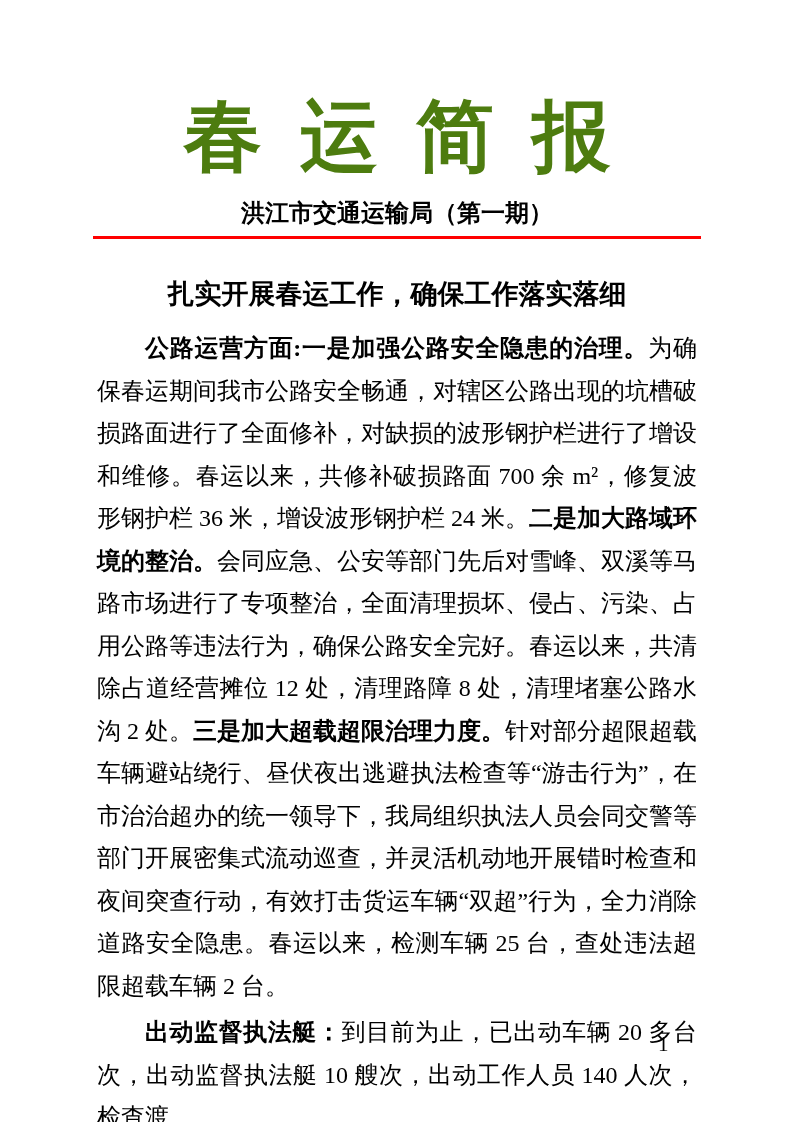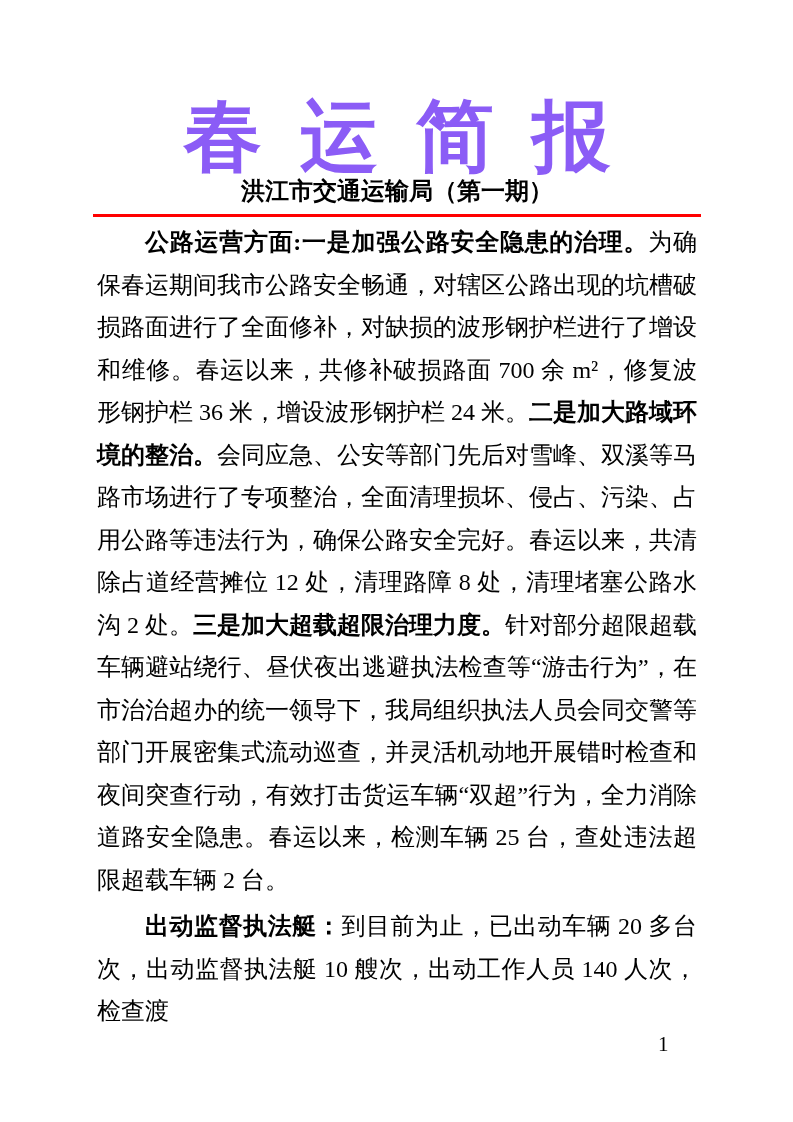--- a/index.html
+++ b/index.html
@@ -27,20 +27,21 @@
     font-weight: 700;
     letter-spacing: 0.12em;
     padding-left: 0.12em;
     white-space: nowrap;
   }
   .masthead-meta {
     display: flex;
     justify-content: center;
     align-items: center;
     gap: 23px;
+    margin-top: 22px;
     font-size: 24px;
     line-height: 30px;
     white-space: nowrap;
   }
   .issuer {
     font-weight: 700;
   }
   .issue-date {
     font-weight: 400;
   }
@@ -72,29 +73,30 @@
     top: 1032px;
     font-size: 21px;
     line-height: 24px;
   }
 </style>
 </head>
 <body>
 
 <div class="page">
 
-  <h1 class="masthead-title" style="color: #8b5cf6;">春 运 简 报</h1>
+  <h1 class="masthead-title" style="color: #4d7c0f;">春 运 简 报</h1>
 
   <div class="masthead-meta">
     <span class="issuer">洪江市交通运输局（第一期）</span>
   </div>
 
   <div class="red-rule" style="background: rgb(255, 0, 0);"></div>
 
   <div class="article">
+    <h2 class="headline">扎实开展春运工作，确保工作落实落细</h2>
     <div id="body-paragraphs">
         <p class="para"><span class="seg bold">公路运营方面:一是加强公路安全隐患的治理。</span><span class="seg">为确保春运期间我市公路安全畅通，对辖区公路出现的坑槽破损路面进行了全面修补，对缺损的波形钢护栏进行了增设和维修。春运以来，共修补破损路面 700 余 m²，修复波形钢护栏 36 米，增设波形钢护栏 24 米。</span><span class="seg bold">二是加大路域环境的整治。</span><span class="seg">会同应急、公安等部门先后对雪峰、双溪等马路市场进行了专项整治，全面清理损坏、侵占、污染、占用公路等违法行为，确保公路安全完好。春运以来，共清除占道经营摊位 12 处，清理路障 8 处，清理堵塞公路水沟 2 处。</span><span class="seg bold">三是加大超载超限治理力度。</span><span class="seg">针对部分超限超载车辆避站绕行、昼伏夜出逃避执法检查等“游击行为”，在市治治超办的统一领导下，我局组织执法人员会同交警等部门开展密集式流动巡查，并灵活机动地开展错时检查和夜间突查行动，有效打击货运车辆“双超”行为，全力消除道路安全隐患。春运以来，检测车辆 25 台，查处违法超限超载车辆 2 台。</span></p>
         <p class="para"><span class="seg bold">出动监督执法艇：</span><span class="seg">到目前为止，已出动车辆 20 多台次，出动监督执法艇 10 艘次，出动工作人员 140 人次，检查渡</span></p>
       </div>
   </div>
 
   <div class="page-number">1</div>
 
 </div>
 

